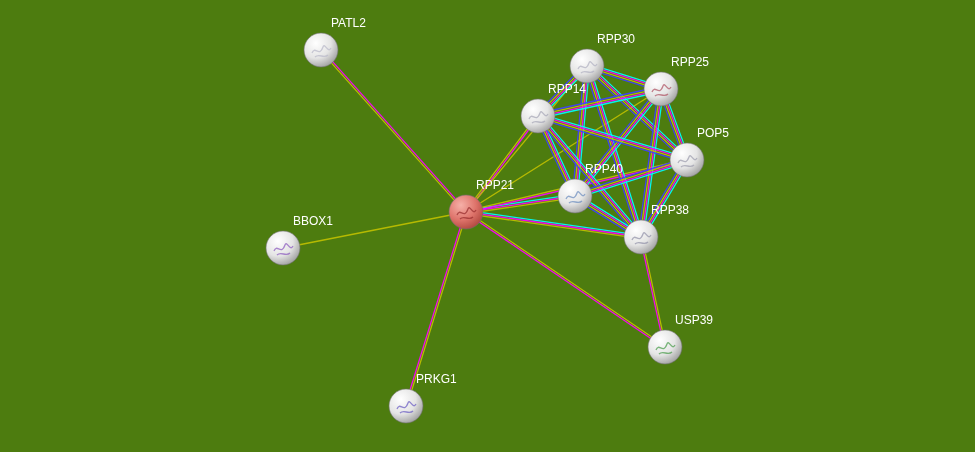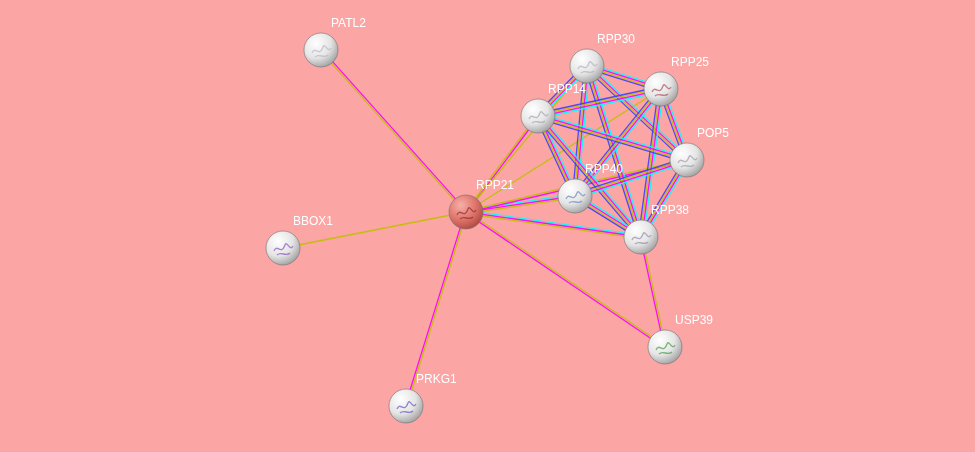--- a/index.html
+++ b/index.html
@@ -4,21 +4,21 @@
 <style>
   html, body {
     margin: 0;
     padding: 0;
     background: #000000;
   }
   .stage {
     position: relative;
     width: 975px;
     height: 452px;
-    background: #fca5a5;
+    background: #4d7c0f;
     overflow: hidden;
     font-family: "Liberation Sans", sans-serif;
   }
   svg text {
     font-family: "Liberation Sans", sans-serif;
     font-size: 12px;
     fill: #ffffff;
   }
   .edge-line {
     fill: none;

